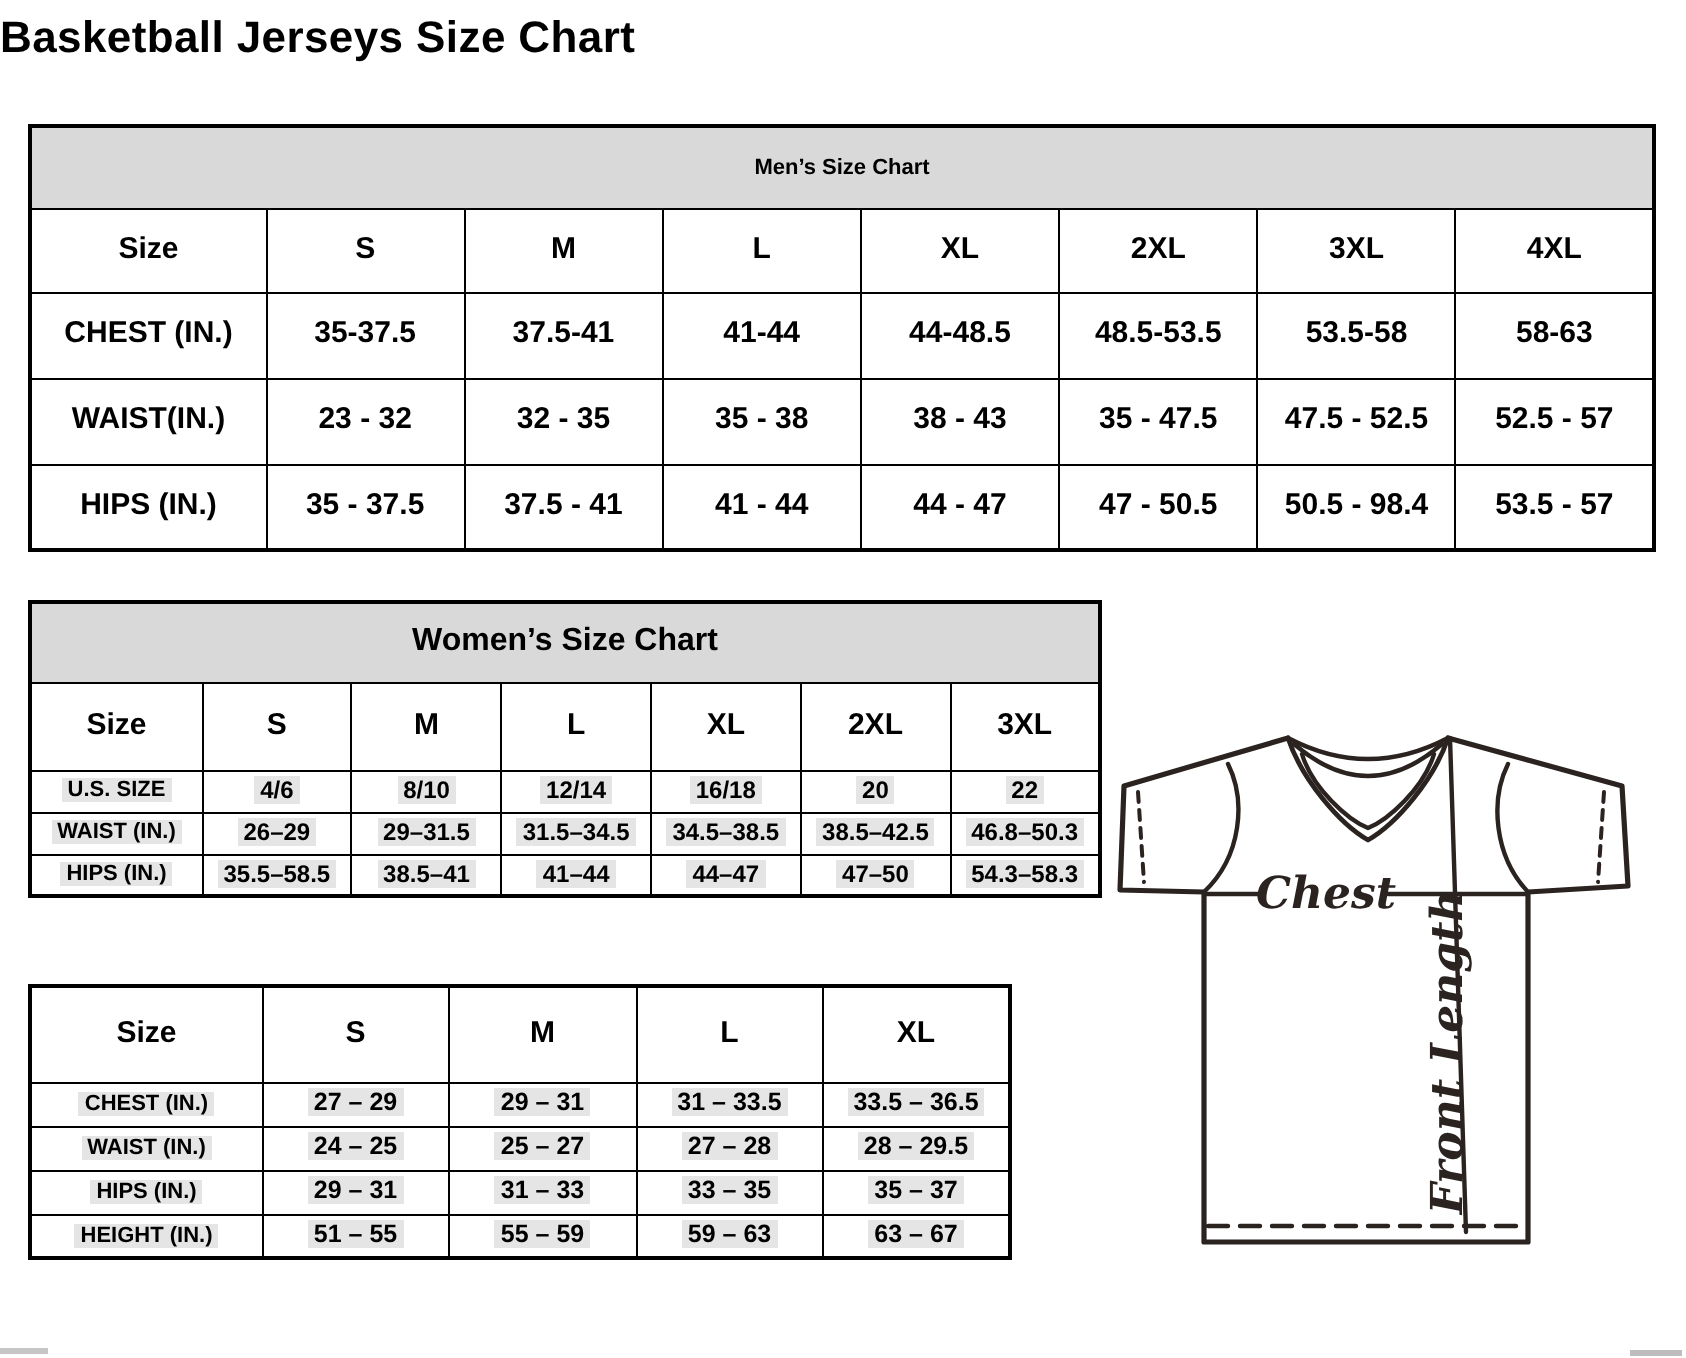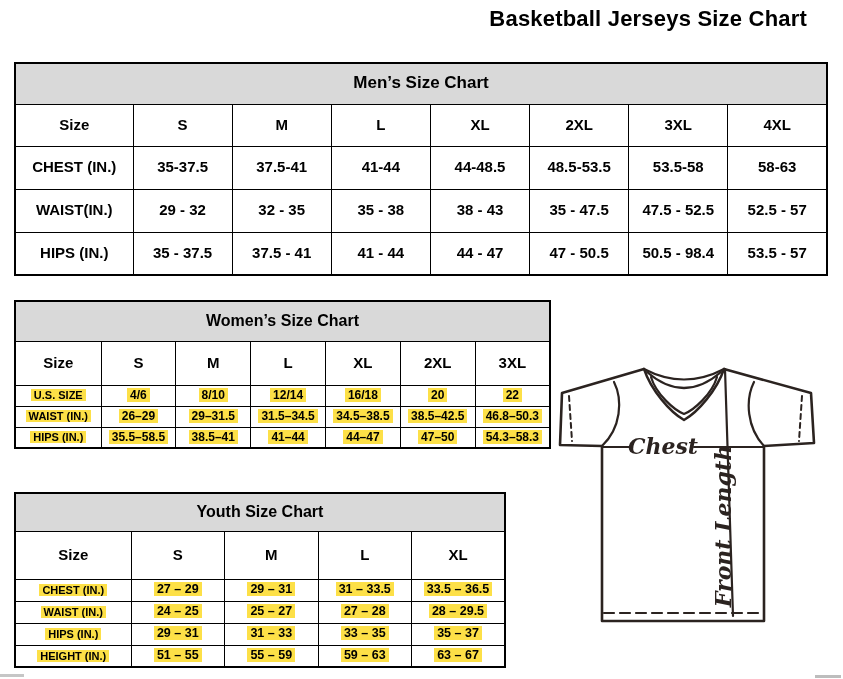--- a/index.html
+++ b/index.html
@@ -6,21 +6,21 @@
   body {
     width:843px; height:679px;
     background:#ffffff;
     position:relative;
     overflow:hidden;
     font-family:"Liberation Sans", sans-serif;
     color:#000;
   }
   .page-title {
     position:absolute; top:6px; left:0; width:807px;
-    text-align:right;
+    text-align:left;
     font-size:22px; font-weight:bold;
     letter-spacing:0.2px;
   }
   table.size-table {
     position:absolute;
     border-collapse:collapse;
     table-layout:fixed;
     background:#fff;
     border:2px solid #000;
   }
@@ -30,39 +30,39 @@
     vertical-align:middle;
     padding:0;
     overflow:hidden;
     font-weight:bold;
     line-height:1.1;
   }
   td.band { background:#d9d9d9; }
 
   
   table.mens { left:14px; top:62px; width:814px; }
-  .mens tr.band-row  { height:41px; font-size:17px; }
+  .mens tr.band-row  { height:41px; font-size:11px; }
   .mens tr.head-row  { height:42px; font-size:15px; }
   .mens tr.data-row  { height:43px; font-size:15px; }
 
   
   table.womens { left:14px; top:300px; width:537px; }
   .womens tr.band-row { height:40px; font-size:16px; }
   .womens tr.head-row { height:44px; font-size:15px; }
   .womens tr.data-row { height:21px; font-size:12px; }
   .womens td.label-cell { font-size:11px; }
 
   
   table.youth { left:14px; top:492px; width:492px; }
   .youth tr.band-row { height:38px; font-size:16px; }
   .youth tr.head-row { height:48px; font-size:15px; }
   .youth tr.data-row { height:22px; font-size:12.5px; }
   .youth td.label-cell { font-size:11px; }
 
-  .hl { background:#fde047; padding:0 3px; }
+  .hl { background:#e5e5e5; padding:0 3px; }
 
   .jersey-wrap { position:absolute; left:544px; top:356px; width:287px; height:280px; }
   .jersey-wrap svg { display:block; }
   .sb-frag { position:absolute; height:3px; background:#c6c6c6; }
   .sb-left  { left:0; top:674px; width:24px; }
   .sb-right { left:815px; top:675px; width:26px; background:#bdbdbd; }
 </style>
 </head>
 <body>
 
@@ -92,21 +92,21 @@
     <td>35-37.5</td>
     <td>37.5-41</td>
     <td>41-44</td>
     <td>44-48.5</td>
     <td>48.5-53.5</td>
     <td>53.5-58</td>
     <td>58-63</td>
   </tr>
   <tr class="data-row">
     <td class="label-cell">WAIST(IN.)</td>
-    <td>29 - 32</td>
+    <td>23 - 32</td>
     <td>32 - 35</td>
     <td>35 - 38</td>
     <td>38 - 43</td>
     <td>35 - 47.5</td>
     <td>47.5 - 52.5</td>
     <td>52.5 - 57</td>
   </tr>
   <tr class="data-row">
     <td class="label-cell">HIPS (IN.)</td>
     <td>35 - 37.5</td>
@@ -167,23 +167,20 @@
   </tr>
 </tbody>
   </table>
 
 <table class="size-table youth">
   <colgroup>
       <col style="width:116px">
       <col span="4">
     </colgroup>
   <tbody>
-      <tr class="band-row">
-    <td colspan="5" class="band">Youth Size Chart</td>
-  </tr>
   <tr class="head-row">
     <td>Size</td>
     <td>S</td>
     <td>M</td>
     <td>L</td>
     <td>XL</td>
   </tr>
   <tr class="data-row">
     <td class="label-cell"><span class="hl">CHEST (IN.)</span></td>
     <td><span class="hl">27 – 29</span></td>

